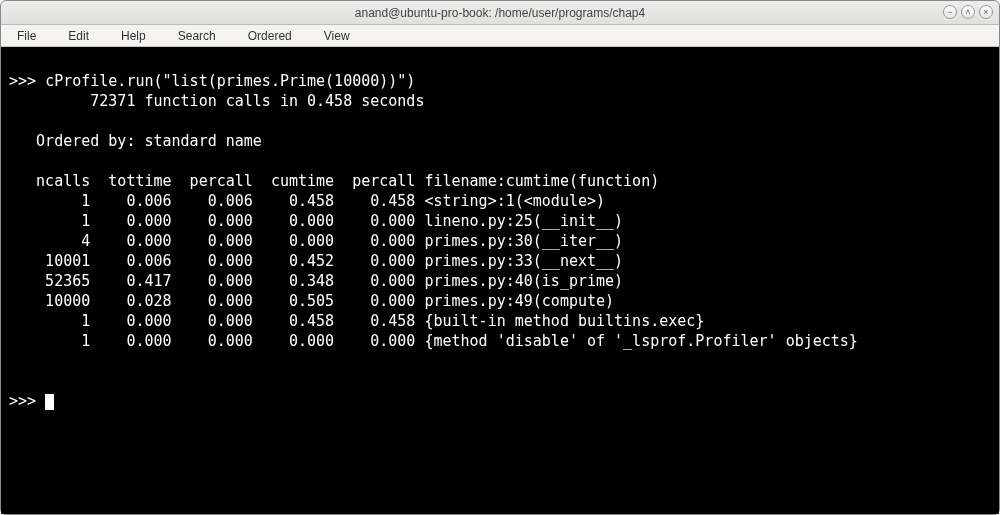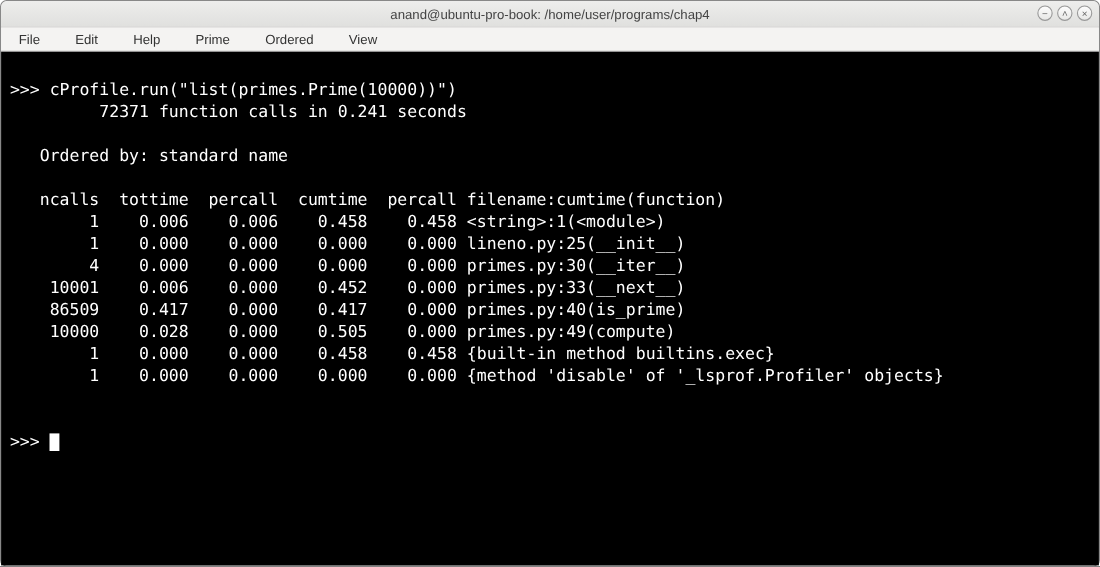--- a/index.html
+++ b/index.html
@@ -98,37 +98,37 @@
       <div class="win-btn">−</div>
       <div class="win-btn">˄</div>
       <div class="win-btn">×</div>
     </div>
   </div>
 
   <div class="menubar">
     <span class="menu-item">File</span>
     <span class="menu-item">Edit</span>
     <span class="menu-item">Help</span>
-    <span class="menu-item">Prime</span>
+    <span class="menu-item">Search</span>
     <span class="menu-item">Ordered</span>
     <span class="menu-item">View</span>
   </div>
 
   <div class="terminal">
 <span class="prompt-line"><span>&gt;&gt;&gt; </span><span>cProfile.run("list(primes.Prime(10000))")</span></span>
-<span>         72371 function calls in 0.241 seconds</span>
+<span>         72371 function calls in 0.458 seconds</span>
 
 <span>   Ordered by: standard name</span>
 
 <span>   ncalls  tottime  percall  cumtime  percall filename:cumtime(function)</span>
 <span>        1    0.006    0.006    0.458    0.458 &lt;string&gt;:1(&lt;module&gt;)</span>
 <span>        1    0.000    0.000    0.000    0.000 lineno.py:25(__init__)</span>
 <span>        4    0.000    0.000    0.000    0.000 primes.py:30(__iter__)</span>
 <span>    10001    0.006    0.000    0.452    0.000 primes.py:33(__next__)</span>
-<span>    86509    0.417    0.000    0.417    0.000 primes.py:40(is_prime)</span>
+<span>    52365    0.417    0.000    0.348    0.000 primes.py:40(is_prime)</span>
 <span>    10000    0.028    0.000    0.505    0.000 primes.py:49(compute)</span>
 <span>        1    0.000    0.000    0.458    0.458 {built-in method builtins.exec}</span>
 <span>        1    0.000    0.000    0.000    0.000 {method 'disable' of '_lsprof.Profiler' objects}</span>
 
 
 <span class="prompt-line"><span>&gt;&gt;&gt; </span><span class="cursor-block"></span></span>
   </div>
 
 </div>
 

